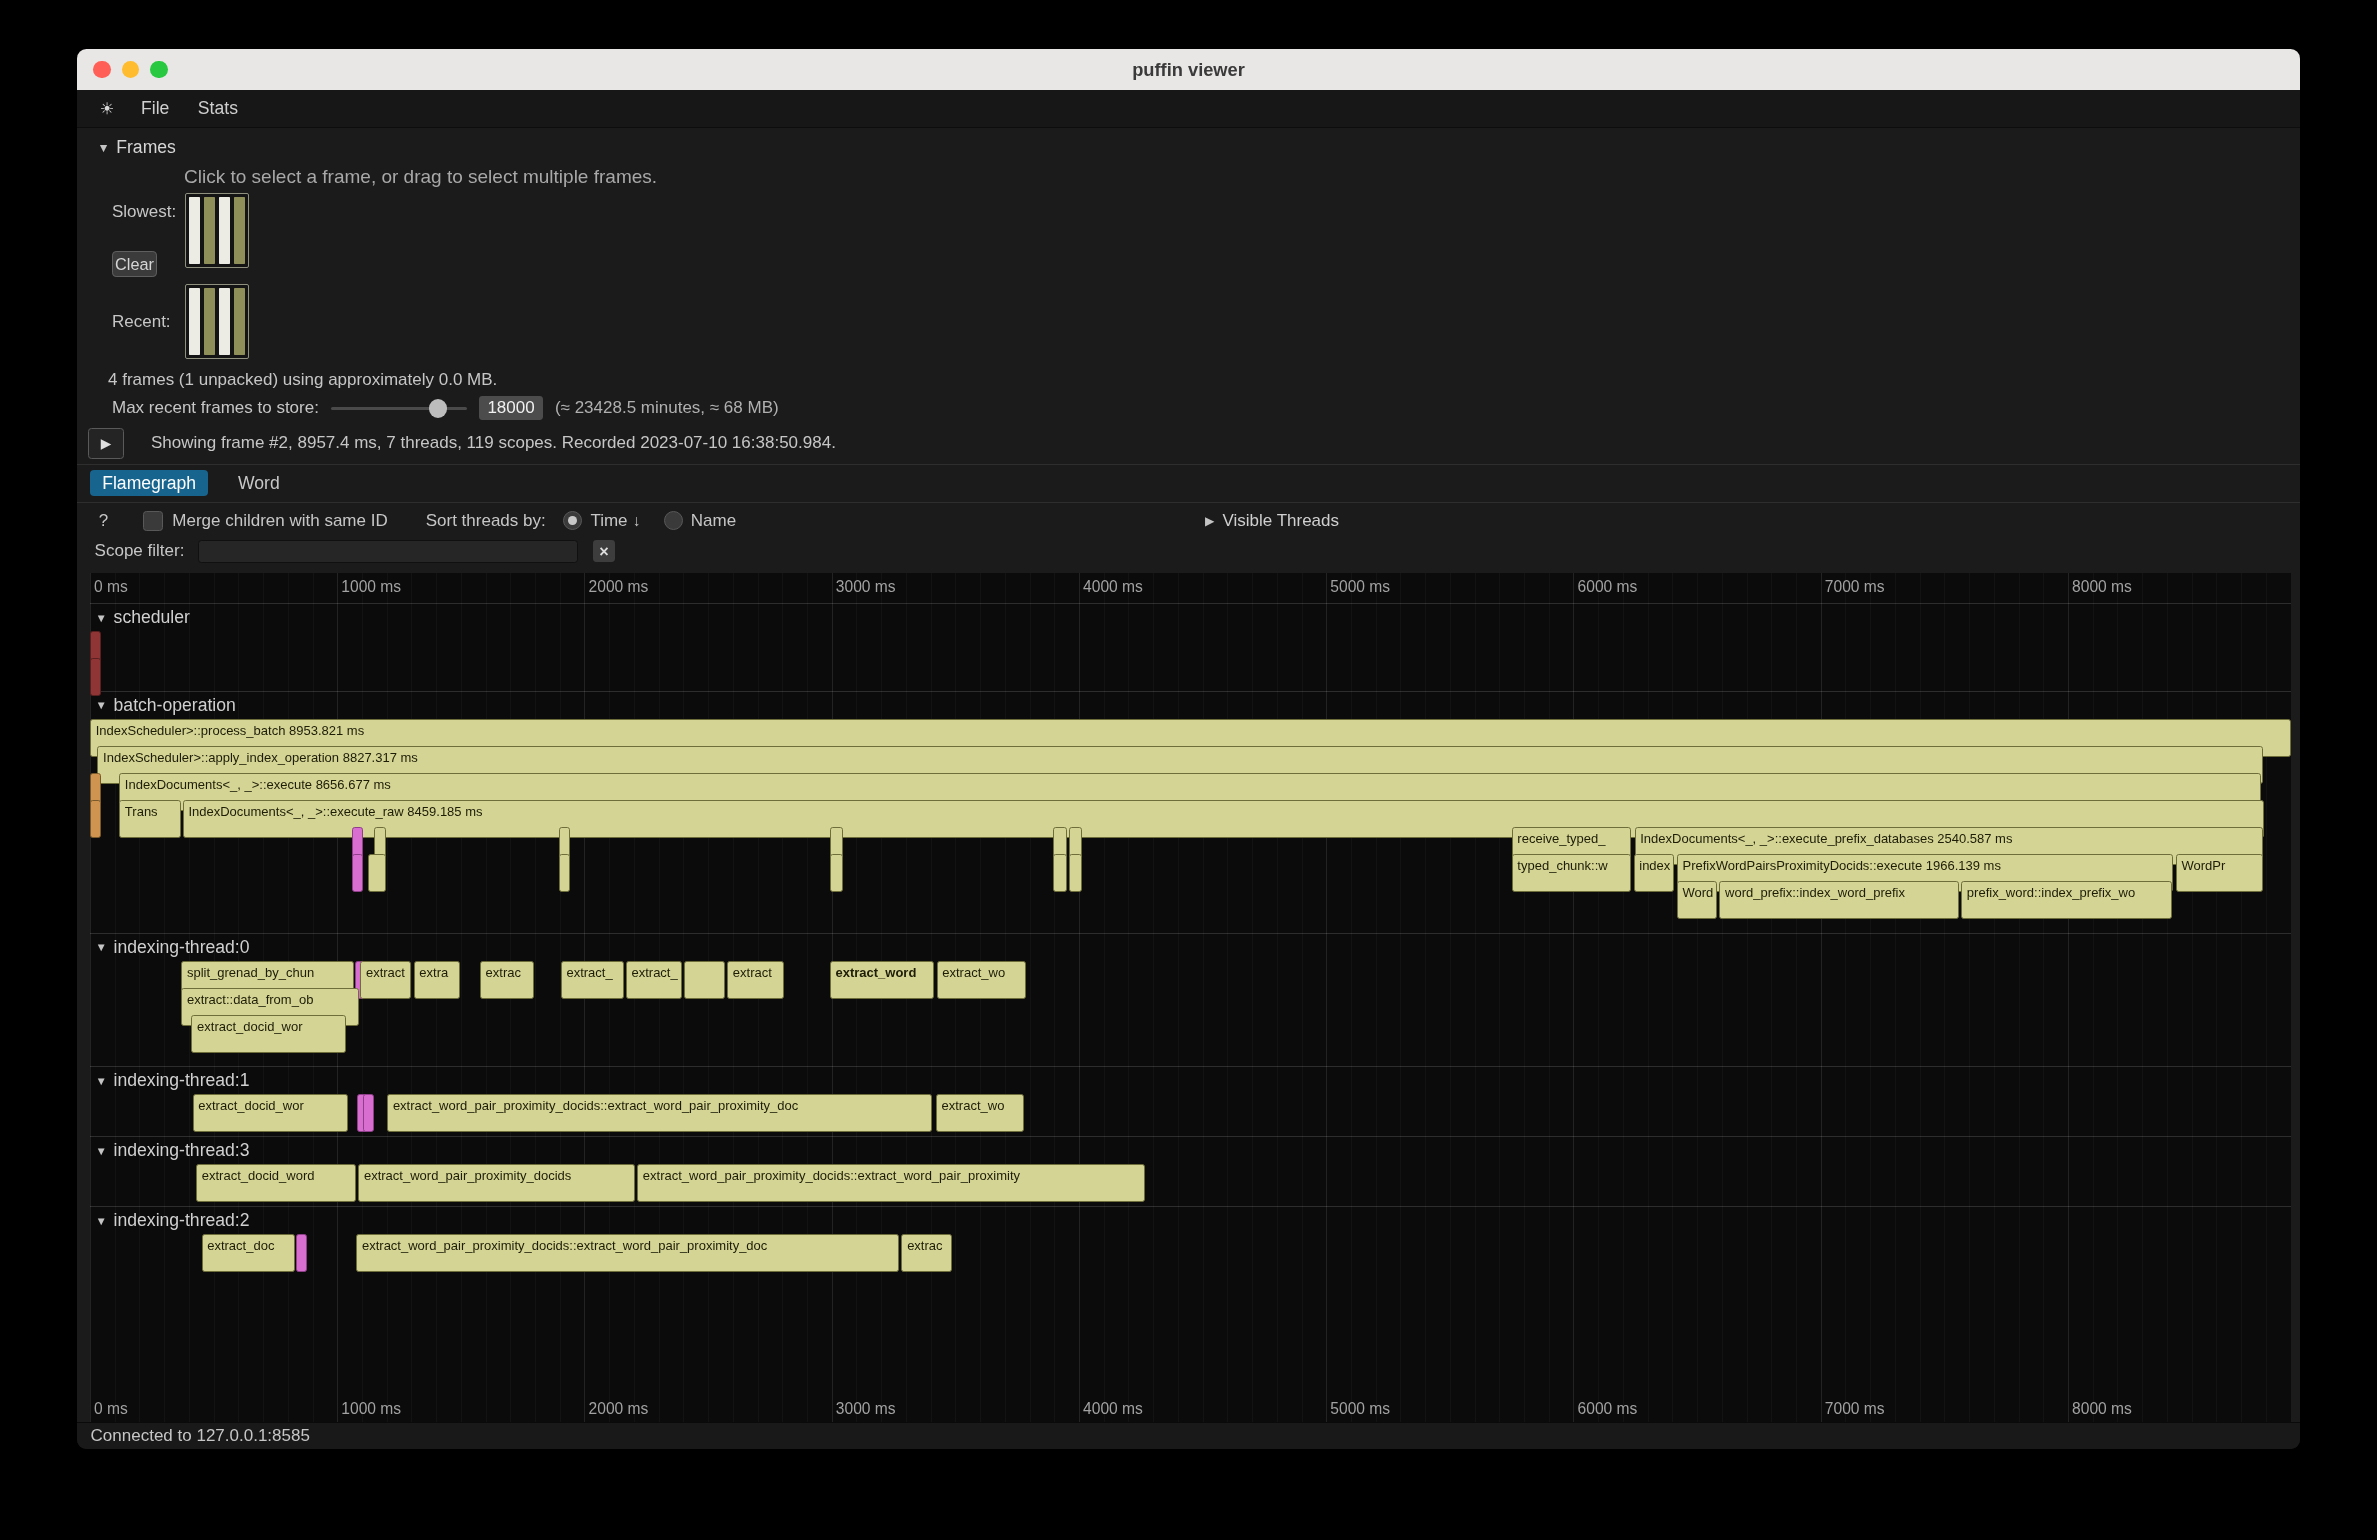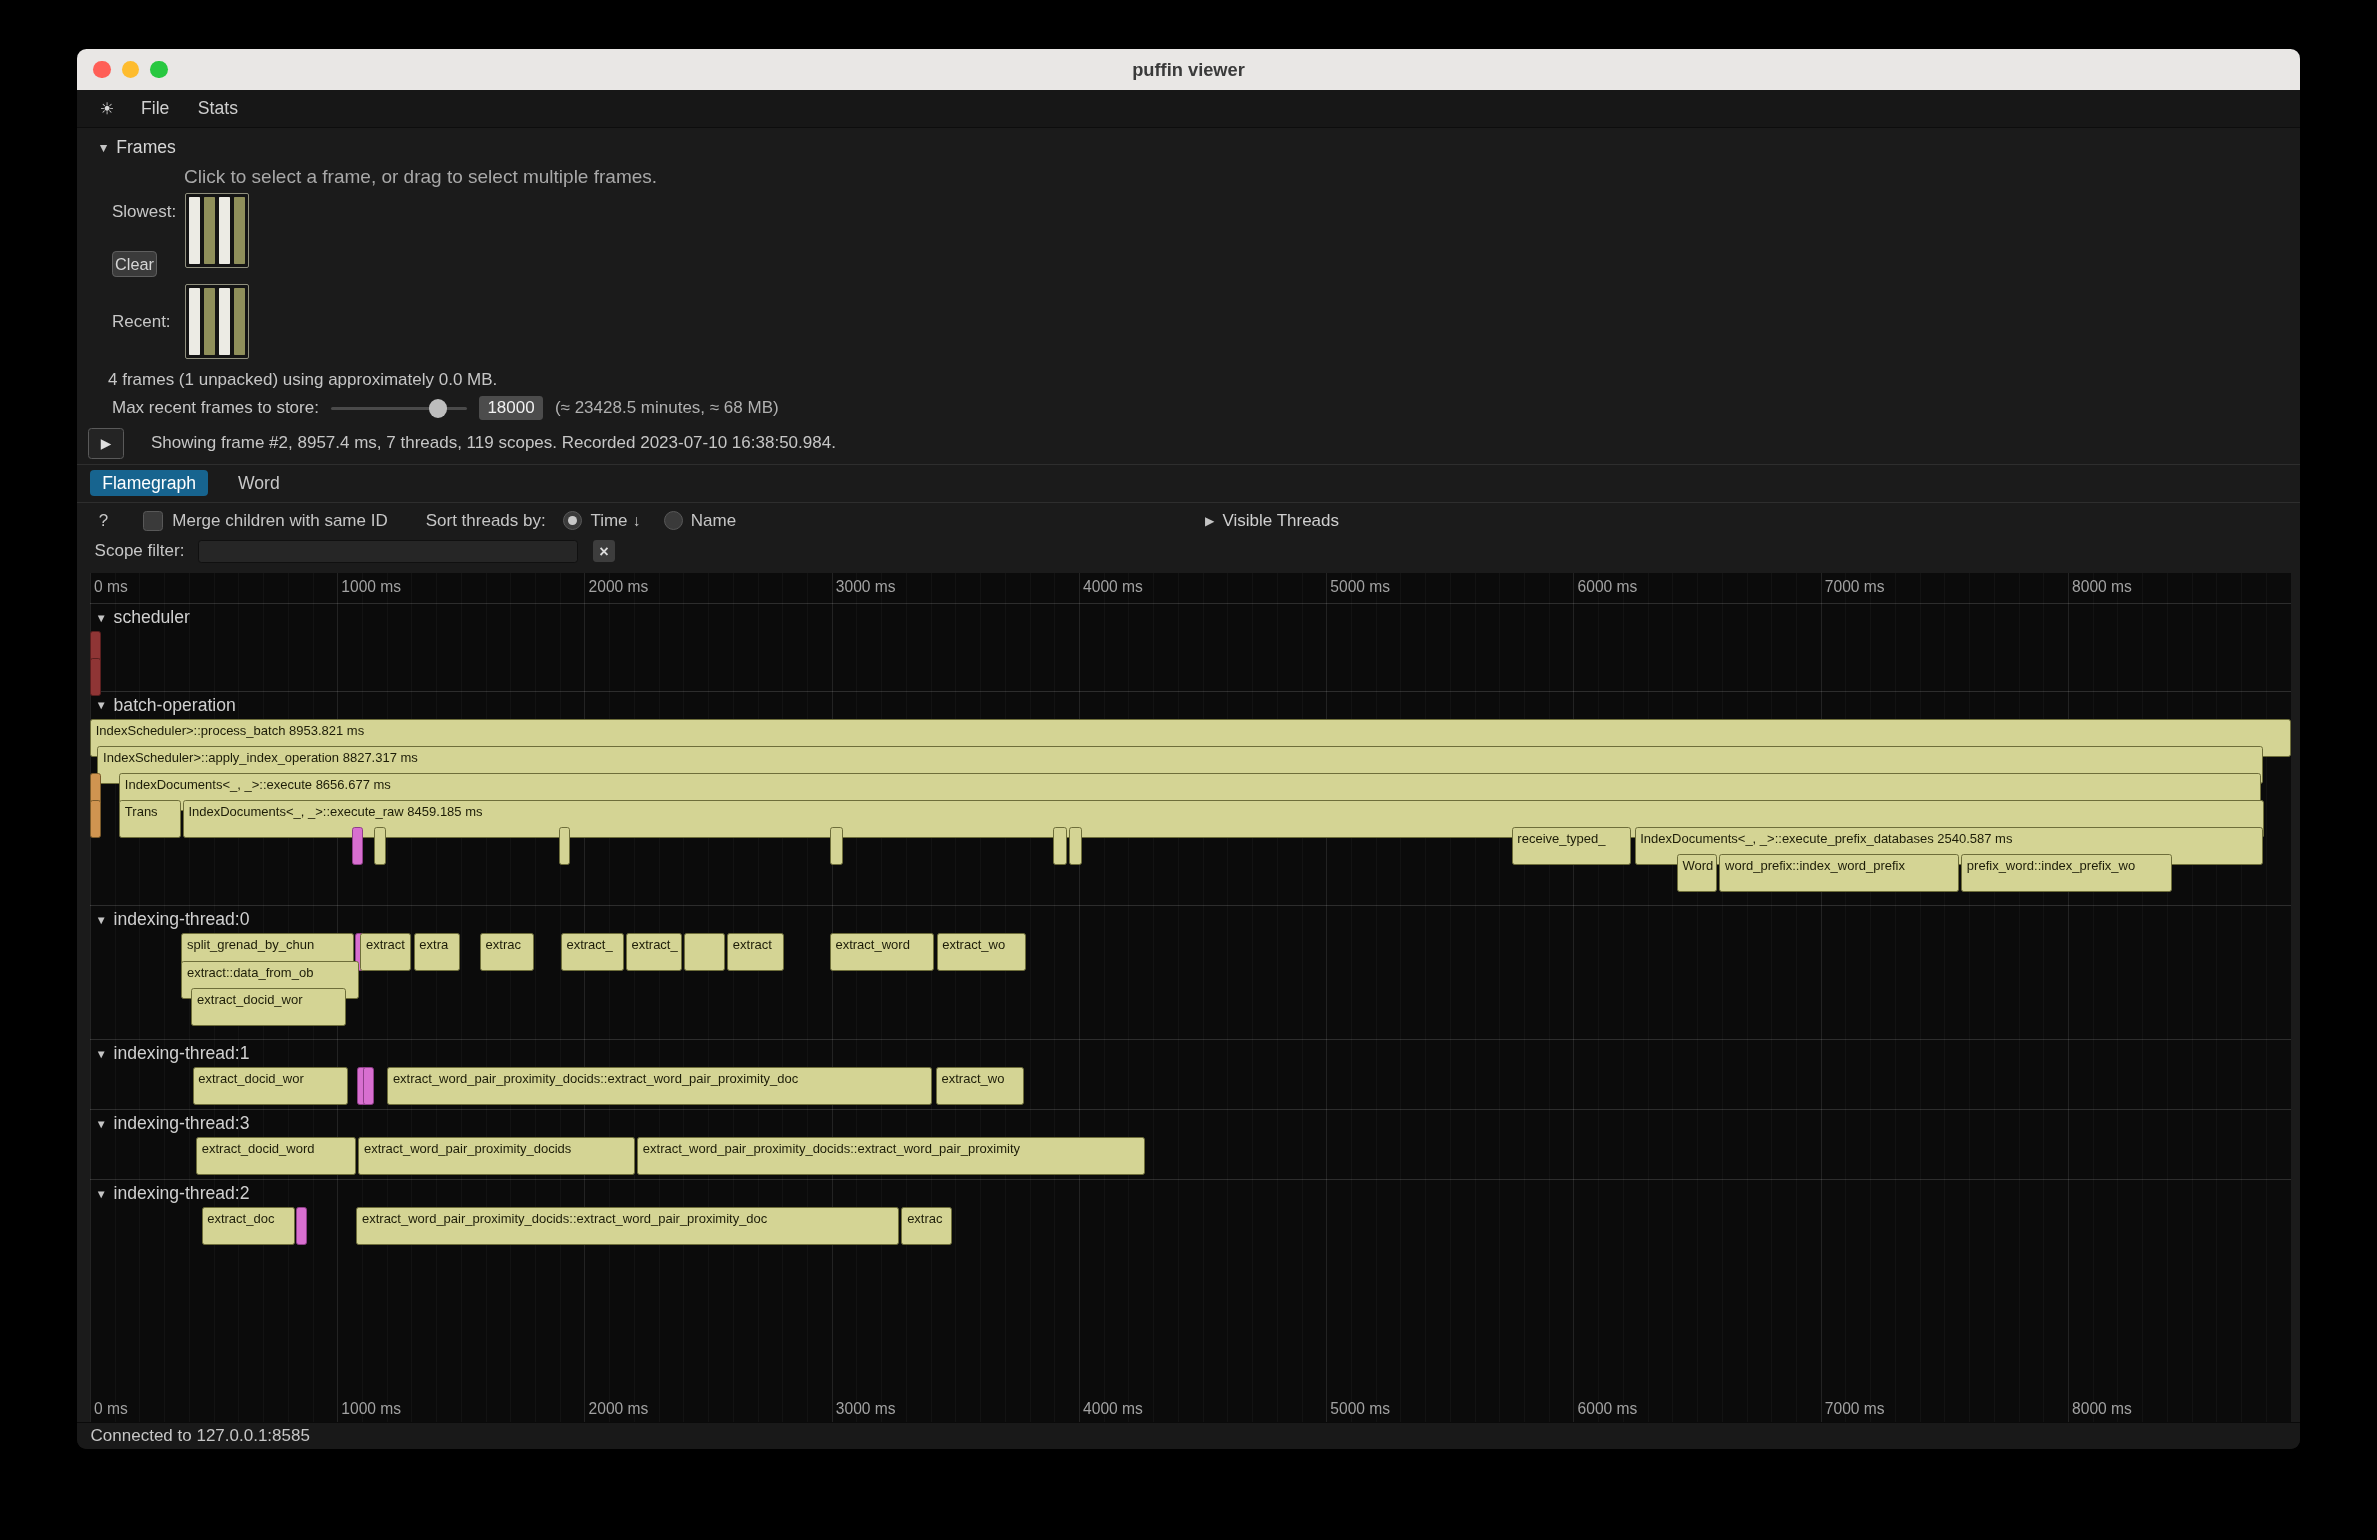--- a/index.html
+++ b/index.html
@@ -349,41 +349,53 @@
             <div class="scope pink" style="left: 11.9101%; width: 0.179775%;"></div>
             <div class="scope" style="left: 12.8876%; width: 0.58427%;"></div>
             <div class="scope" style="left: 21.3034%; width: 0.370787%;"></div>
             <div class="scope" style="left: 33.618%; width: 0.58427%;"></div>
             <div class="scope" style="left: 43.7528%; width: 0.629213%;"></div>
             <div class="scope" style="left: 44.4719%; width: 0.629213%;"></div>
             <div class="scope" style="left: 64.6067%; width: 5.4382%;">receive_typed_</div>
             <div class="scope" style="left: 70.191%; width: 28.5506%;">IndexDocuments&lt;_, _&gt;::execute_prefix_databases 2540.587 ms</div>
           </div>
           <div class="scope-row">
+            <div class="scope pink" style="left: 11.9101%; width: 0.179775%;"></div>
+            <div class="scope" style="left: 12.6404%; width: 0.831461%;"></div>
+            <div class="scope" style="left: 21.3034%; width: 0.370787%;"></div>
+            <div class="scope" style="left: 33.618%; width: 0.58427%;"></div>
+            <div class="scope" style="left: 43.7528%; width: 0.629213%;"></div>
+            <div class="scope" style="left: 44.4719%; width: 0.629213%;"></div>
+            <div class="scope" style="left: 64.6067%; width: 5.4382%;">typed_chunk::w</div>
+            <div class="scope" style="left: 70.1461%; width: 1.82022%;">index</div>
+            <div class="scope" style="left: 72.1124%; width: 22.5506%;">PrefixWordPairsProximityDocids::execute 1966.139 ms</div>
+            <div class="scope" style="left: 94.7865%; width: 3.95506%;">WordPr</div>
+          </div>
+          <div class="scope-row">
             <div class="scope" style="left: 72.1124%; width: 1.82022%;">Word</div>
             <div class="scope" style="left: 74.0449%; width: 10.8764%;">word_prefix::index_word_prefix</div>
             <div class="scope" style="left: 85.0337%; width: 9.57303%;">prefix_word::index_prefix_wo</div>
           </div>
         </div>
         <div class="thread-section" style="padding-bottom: 24.4px;">
           <div class="thread-header">
             <span class="tri">▼</span>
             <span>indexing-thread:0</span>
           </div>
           <div class="scope-row">
             <div class="scope" style="left: 4.14607%; width: 7.83146%;">split_grenad_by_chun</div>
             <div class="scope pink" style="left: 12.0337%; width: 0.157303%;"></div>
             <div class="scope" style="left: 12.2809%; width: 2.30337%;">extract</div>
             <div class="scope" style="left: 14.7079%; width: 2.08989%;">extra</div>
             <div class="scope" style="left: 17.7191%; width: 2.44944%;">extrac</div>
             <div class="scope" style="left: 21.3933%; width: 2.86517%;">extract_</div>
             <div class="scope" style="left: 24.3483%; width: 2.57303%;">extract_</div>
             <div class="scope" style="left: 27.0112%; width: 1.8427%;"></div>
             <div class="scope" style="left: 28.9551%; width: 2.57303%;">extract</div>
-            <div class="scope" style="left: 33.618%; width: 4.73034%;">extract_word</div>
+            <div class="scope" style="left: 33.618%; width: 4.73034%; font-weight: bold;">extract_word</div>
             <div class="scope" style="left: 38.4719%; width: 4.05618%;">extract_wo</div>
           </div>
           <div class="scope-row">
             <div class="scope" style="left: 4.14607%; width: 8.10112%;">extract::data_from_ob</div>
           </div>
           <div class="scope-row">
             <div class="scope" style="left: 4.60674%; width: 7.03371%;">extract_docid_wor</div>
           </div>
         </div>
         <div class="thread-section" style="padding-bottom: 15px;">

